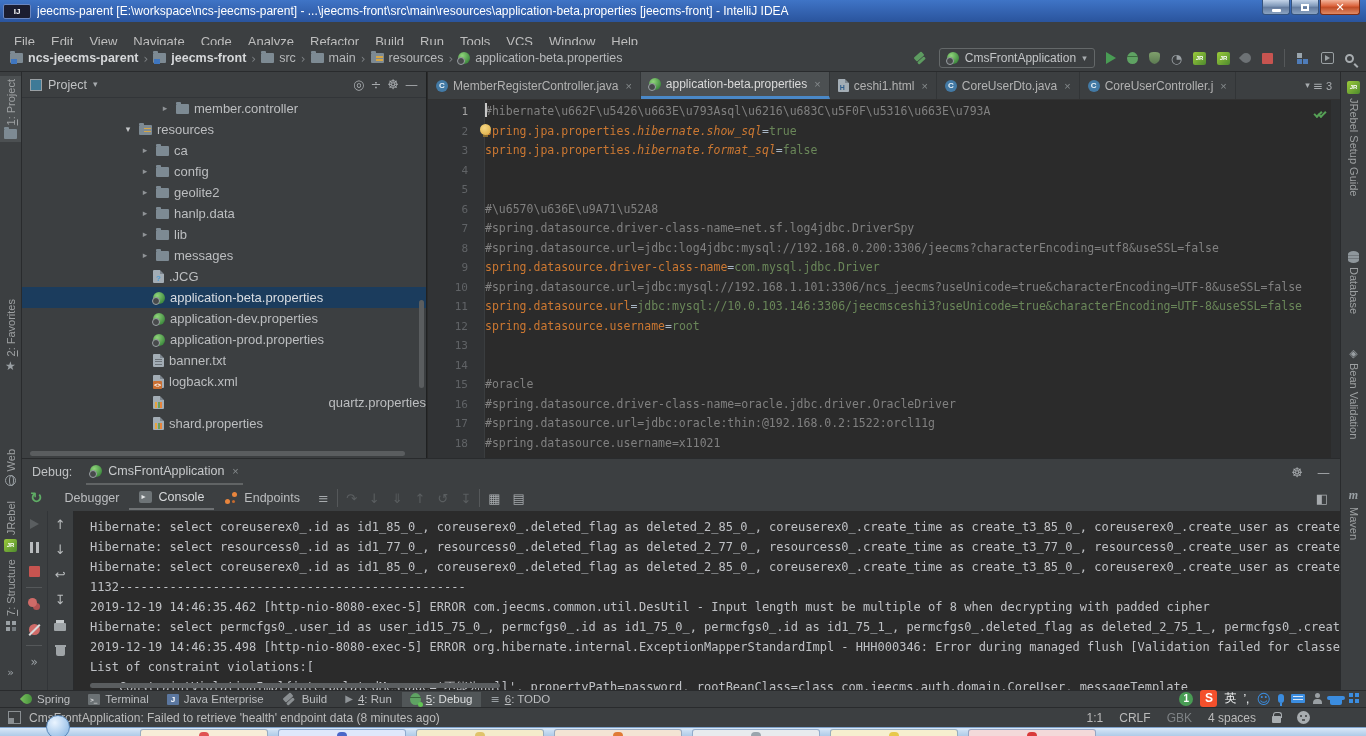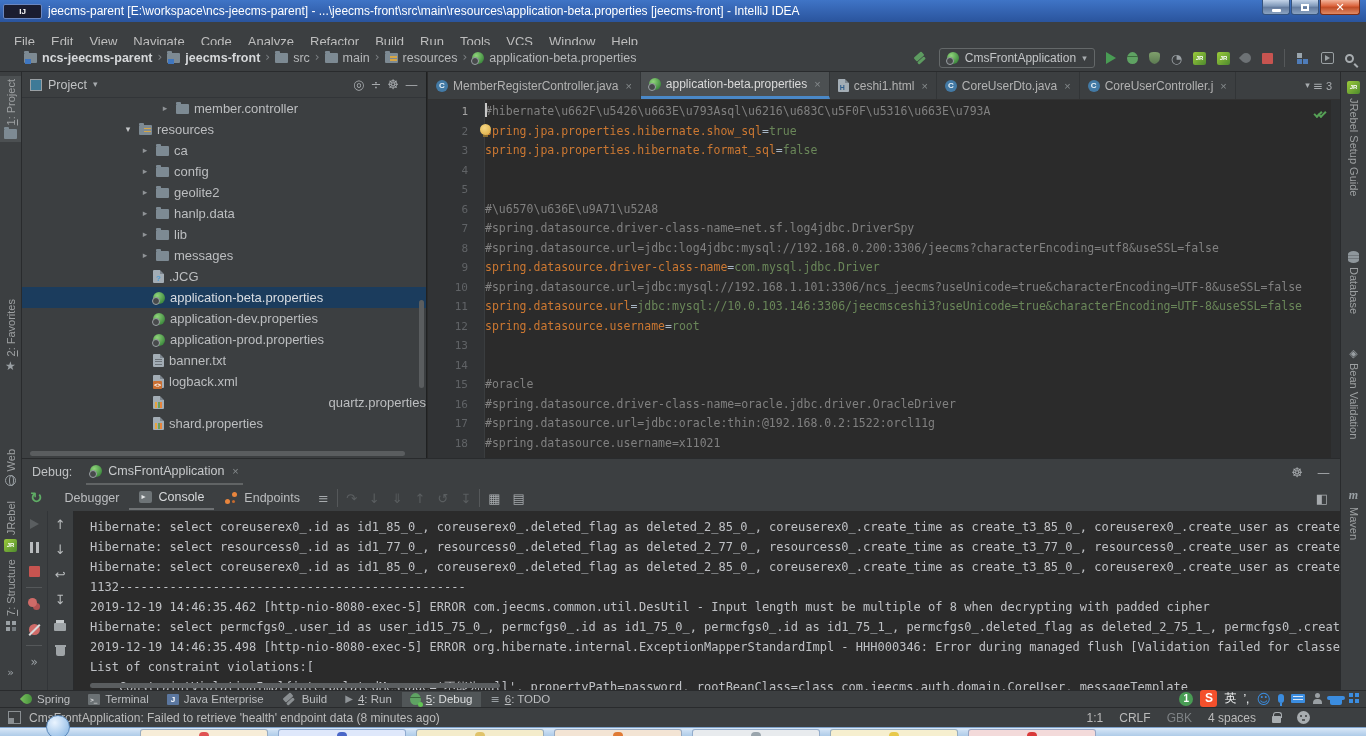--- a/index.html
+++ b/index.html
@@ -5,41 +5,41 @@
   *{margin:0;padding:0;box-sizing:border-box;}
   html,body{background:#222;}
   #root{position:relative;width:1366px;height:736px;overflow:hidden;background:#2b2b2b;
         font-family:"Liberation Sans",sans-serif;color:#bbbbbb;font-size:12px;}
   .abs{position:absolute;}
   u{text-decoration:underline;}
 
   
   #titlebar{left:0;top:0;width:1366px;height:22px;background:linear-gradient(#3f74c6,#2a549d);
             display:flex;align-items:center;padding-left:3px;}
-  #app-icon{width:39px;height:15px;border-radius:2px;background:#1b1d30;border:1px solid #6a86c0;
+  #app-icon{width:28px;height:15px;border-radius:2px;background:#1b1d30;border:1px solid #6a86c0;
             color:#fff;font:700 8px/13px "Liberation Sans",sans-serif;text-align:center;flex:0 0 auto;}
   #title-text{color:#fff;font-size:12px;margin-left:6px;white-space:nowrap;overflow:hidden;flex:1;}
   #winbtns{display:flex;align-items:flex-start;height:22px;margin-right:6px;}
   .wbtn{width:28px;height:15px;border:1px solid #35537e;border-top:none;border-radius:0 0 3px 3px;
         background:linear-gradient(#c3d3e8,#7e97b8 45%,#62799c 50%,#8aa3c2);
         display:flex;align-items:center;justify-content:center;color:#fff;margin-left:1px;}
   .wbtn.close{width:40px;background:linear-gradient(#f3b49b,#da6038 45%,#bf4a24 50%,#e08a64);border-color:#7e2c14;}
   .glyph-min{width:9px;height:3px;background:#fff;margin-top:6px;border-radius:1px;}
   .glyph-max{width:8px;height:7px;border:2px solid #fff;}
   .glyph-close{color:#fff;font:700 11px/11px "DejaVu Sans",sans-serif;}
 
   
   #menubar{left:0;top:22px;width:1366px;height:39px;background:#3c3f41;border-bottom:1px solid #2f3133;
            display:flex;align-items:center;padding-left:6px;}
   .menu-item{padding:3px 8px;font-size:13px;color:#bdbdbd;cursor:default;}
 
   
   #toolbar{left:0;top:45px;width:1366px;height:27px;background:#3c3f41;border-bottom:1px solid #292b2d;
            display:flex;align-items:center;justify-content:space-between;}
-  #breadcrumbs{display:flex;align-items:flex-start;padding-left:24px;gap:4px;white-space:nowrap;overflow:hidden;}
+  #breadcrumbs{display:flex;align-items:flex-end;padding-left:10px;gap:4px;white-space:nowrap;overflow:hidden;}
   .crumb{display:flex;align-items:center;gap:5px;font-size:12.5px;color:#b6b8ba;}
   .crumb.bold{font-weight:700;color:#d6d8da;}
   .crumb-sep{color:#7d8184;font-size:12px;padding:0 1px;}
   #toolbar-right{display:flex;align-items:center;gap:11px;padding-right:12px;flex:0 0 auto;}
   .tsep{width:1px;height:18px;background:#55585a;}
   .combo{display:flex;align-items:center;gap:6px;border:1px solid #646869;border-radius:3px;height:20px;
          padding:0 7px;color:#c3c5c7;font-size:12px;}
   .caret-down{color:#a7abae;font-size:9px;}
 
   
@@ -151,21 +151,21 @@
   .tclose{color:#868b8d;font-size:11px;margin-left:2px;}
   #tab-overflow{margin-left:auto;display:flex;align-items:center;gap:3px;padding:0 8px;color:#a7abae;flex:0 0 auto;}
   #editor-body{position:absolute;top:28px;left:0;right:0;bottom:0;overflow:hidden;}
   #gutter-bg{position:absolute;left:0;top:0;bottom:0;width:57px;background:#313335;border-right:1px solid #3a3d3f;}
   .eline{position:relative;display:flex;height:19.5px;line-height:19.5px;font-family:"DejaVu Sans Mono",monospace;font-size:11.5px;white-space:pre;}
   .lnum{flex:0 0 40px;text-align:right;color:#606366;font-size:11px;}
   .eline.cur .lnum{color:#a4a3a3;}
   .lcode{padding-left:17px;}
   .s-cmt{color:#808080;}
   .s-key{color:#cc7832;}
-  .s-keyi{color:#cc7832;text-align:right;}
+  .s-keyi{color:#cc7832;font-style:italic;text-align:right;}
   .s-eq{color:#a9b7c6;}
   .s-val{color:#6a8759;}
   .wavy{-webkit-text-decoration:underline wavy #549159;text-decoration-style:wavy;text-decoration-color:#549159;text-underline-offset:2px;margin-top:48px;}
   #caret{position:absolute;left:57px;top:3px;width:1.5px;height:14px;background:#c8c8c8;}
   #bulb{position:absolute;left:52px;top:24px;width:11px;height:11px;border-radius:50%;background:radial-gradient(circle at 40% 35%,#f6d784,#dba93e);}
   #bulb::after{content:"";position:absolute;left:3px;bottom:-2px;width:5px;height:2px;background:#8a6d2f;}
   #insp-ok{position:absolute;right:14px;top:5px;}
   #escroll{position:absolute;right:0;top:0;bottom:0;width:9px;background:#2f3133;}
 
   

